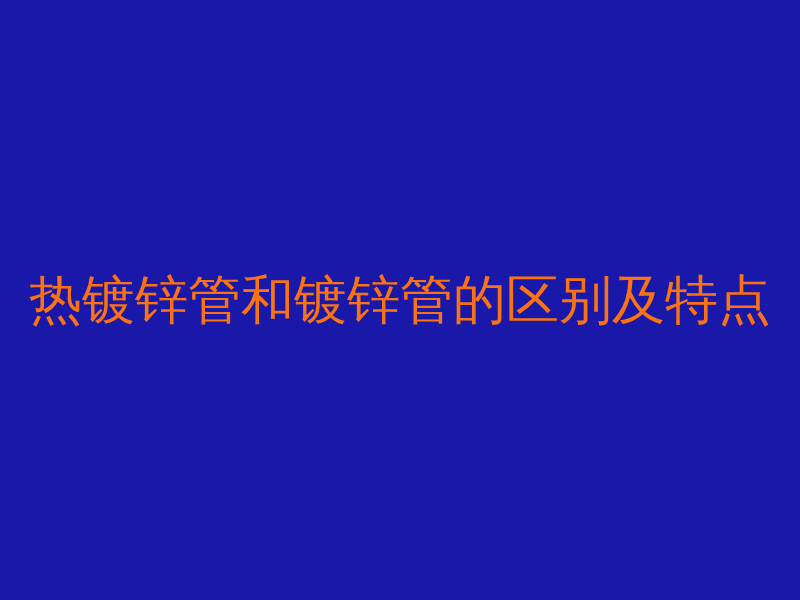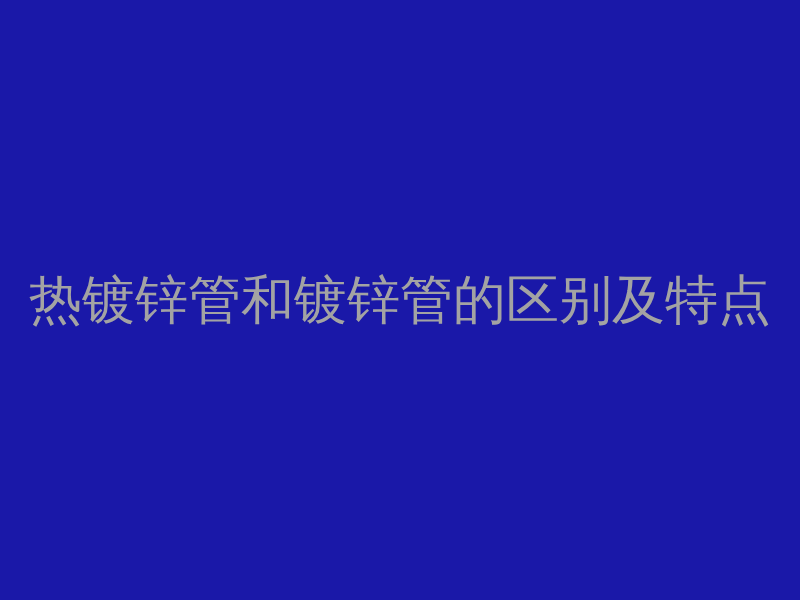--- a/index.html
+++ b/index.html
@@ -31,21 +31,21 @@
     width: 100%;
     display: flex;
     align-items: center;
     justify-content: center;
     padding: 0 20px;
     box-sizing: border-box;
   }
 
   .headline {
     margin: 4px;
-    color: #a3a3a3;
+    color: #f97316;
     font-family: "DejaVu Sans", "Liberation Sans", sans-serif;
     font-size: 53px;
     font-weight: 400;
     line-height: 1.08;
     letter-spacing: 0px;
     text-align: center;
     white-space: nowrap;
     -webkit-font-smoothing: antialiased;
   }
 </style>

